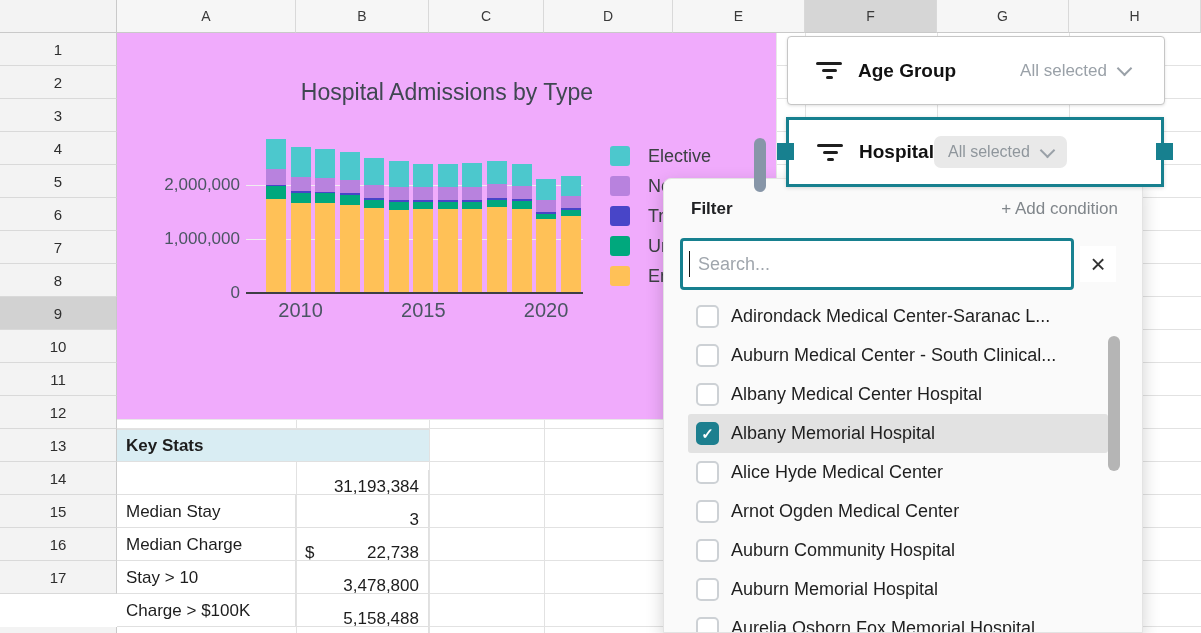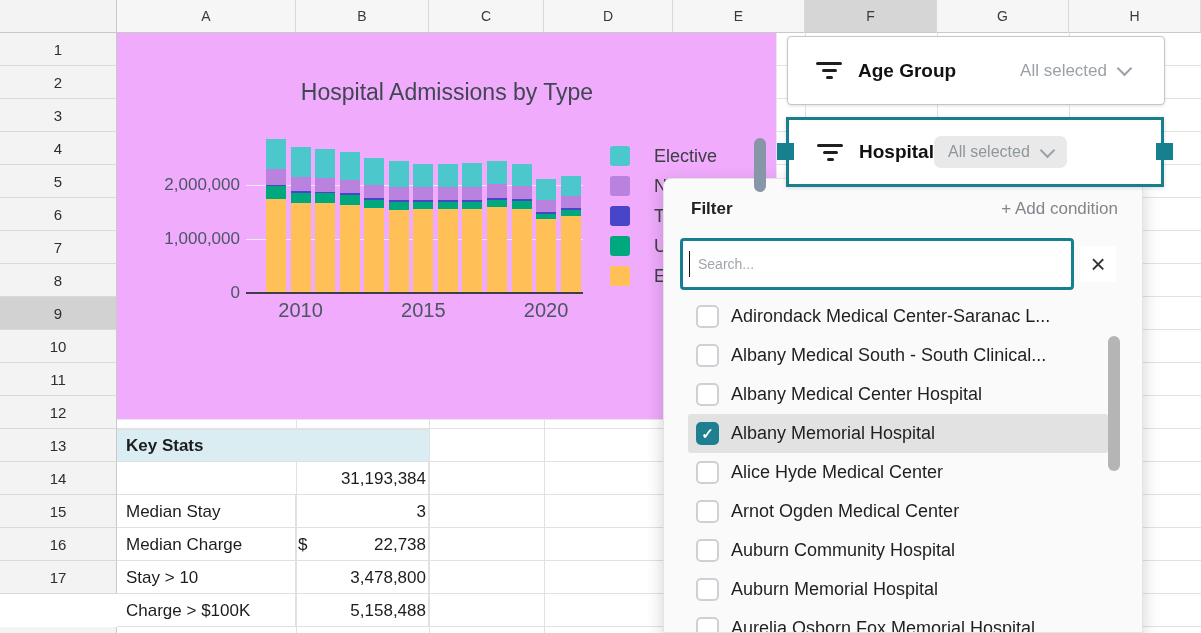--- a/index.html
+++ b/index.html
@@ -25,34 +25,34 @@
     border-right:1px solid #e8e8e8;border-bottom:1px solid #e8e8e8;box-sizing:border-box;z-index:2;}
   #chart-title{position:absolute;left:0;top:46px;width:660px;text-align:center;font-size:23px;
     color:#3f4751;}
   .ytick{position:absolute;width:110px;left:13px;height:20px;line-height:20px;text-align:right;
     font-size:17px;color:#4b5563;}
   .gridline{position:absolute;left:129px;width:337px;height:1px;background:#eeeeee;}
   .xaxis{position:absolute;left:129px;top:259px;width:337px;height:2px;background:#3e3e44;}
   .bar{position:absolute;bottom:127px;width:20px;display:flex;flex-direction:column-reverse;}
   .seg{width:100%;}
   .xtick{position:absolute;top:266px;width:84px;text-align:center;font-size:20px;color:#4b5563;}
-  .lgd{position:absolute;left:493px;display:flex;align-items:center;gap:24px;height:20px;}
+  .lgd{position:absolute;left:493px;display:flex;align-items:center;gap:18px;height:20px;}
   .lgd .sw{width:20px;height:20px;border-radius:3px;flex:none;}
   .lgd .lb{font-size:18px;color:#3c4043;white-space:nowrap;}
 
   
   #keystats{position:absolute;left:117px;top:429px;width:312px;z-index:2;font-size:17px;color:#1d1d1d;}
   .ks-row{position:absolute;left:0;width:312px;height:33px;box-sizing:border-box;
     border-bottom:1px solid #e0e0e0;}
   .ks-head{background:#d9edf3;border-top:1px solid #e0e0e0;font-weight:bold;
     display:flex;align-items:center;padding-left:9px;box-sizing:border-box;}
   .ks-label{position:absolute;left:0;top:0;width:179px;height:33px;display:flex;align-items:center;
     padding-left:9px;box-sizing:border-box;border-right:1px solid #e0e0e0;}
-  .ks-value{position:absolute;left:179px;top:0;width:133px;height:33px;display:flex;align-items:center;
-    justify-content:flex-end;padding:0 2px;box-sizing:border-box;border-right:1px solid #e0e0e0;}
+  .ks-value{position:absolute;left:179px;top:8px;width:133px;height:33px;display:flex;align-items:center;
+    justify-content:flex-end;padding:0 9px;box-sizing:border-box;border-right:1px solid #e0e0e0;}
   .ks-value .pre{margin-right:auto;}
 
   
   .slicer{position:absolute;background:#fff;display:flex;align-items:center;box-sizing:border-box;}
   #card-age{left:787px;top:36px;width:378px;height:69px;border:1px solid #c6c6c6;border-radius:4px;
     box-shadow:0 1px 3px rgba(0,0,0,.12);z-index:3;}
   #card-hospital{left:786px;top:117px;width:378px;height:70px;border:3px solid #17808F;
     box-shadow:0 1px 4px rgba(0,0,0,.15);z-index:6;}
   .funnel{width:30px;height:22px;margin-left:26px;flex:none;display:flex;flex-direction:column;
     align-items:center;justify-content:center;gap:4px;}
@@ -73,21 +73,21 @@
     border-radius:6px;z-index:6;}
 
   
   #filter-panel{position:absolute;left:663px;top:178px;width:480px;height:455px;background:#fafafa;
     border:1px solid #e3e3e3;border-radius:8px 8px 0 0;box-sizing:border-box;
     box-shadow:0 6px 18px rgba(0,0,0,.18);z-index:5;overflow:hidden;}
   #fp-title{position:absolute;left:27px;top:20px;font-size:17px;font-weight:bold;color:#202124;}
   #fp-add{position:absolute;right:24px;top:20px;font-size:17px;color:#80868b;}
   #fp-searchwrap{position:absolute;left:16px;top:59px;width:394px;height:52px;background:#fff;
     border:3px solid #17808F;border-radius:4px;box-sizing:border-box;display:flex;align-items:center;}
-  #fp-search{border:none;outline:none;width:100%;font-size:14px;color:#14532d;padding:0 0 0 8px;
+  #fp-search{border:none;outline:none;width:100%;font-size:18px;color:#14532d;padding:0 0 0 8px;
     font-family:"Liberation Sans", sans-serif;background:transparent;}
   #fp-search::placeholder{color:#a0a6ad;}
   #fp-close{position:absolute;left:416px;top:67px;width:36px;height:36px;background:#fff;
     border:none;font-size:26px;color:#333;display:flex;align-items:center;justify-content:center;
     cursor:pointer;}
   #fp-list{position:absolute;left:0;top:118px;width:480px;}
   .fp-item{position:absolute;left:24px;width:420px;height:39px;display:flex;align-items:center;
     border-radius:3px;}
   .fp-item.hl{background:#e2e2e2;}
   .cbx{flex:none;width:23px;height:23px;margin-left:8px;border:2px solid #cdd1d5;border-radius:5px;
@@ -363,21 +363,21 @@
       <input id="fp-search" type="text" placeholder="Search..." style="">
     </div>
     <button id="fp-close">×</button>
     <div id="fp-list">
         <div class="fp-item" style="top: 0px;">
           <span class="cbx"></span>
           <span class="txt">Adirondack Medical Center-Saranac L...</span>
         </div>
         <div class="fp-item" style="top: 39px;">
           <span class="cbx"></span>
-          <span class="txt">Albany Medical South - South Clinical...</span>
+          <span class="txt">Auburn Medical Center - South Clinical...</span>
         </div>
         <div class="fp-item" style="top: 78px;">
           <span class="cbx"></span>
           <span class="txt">Albany Medical Center Hospital</span>
         </div>
         <div class="fp-item hl" style="top: 117px;">
           <span class="cbx on">✓</span>
           <span class="txt">Albany Memorial Hospital</span>
         </div>
         <div class="fp-item" style="top: 156px;">

